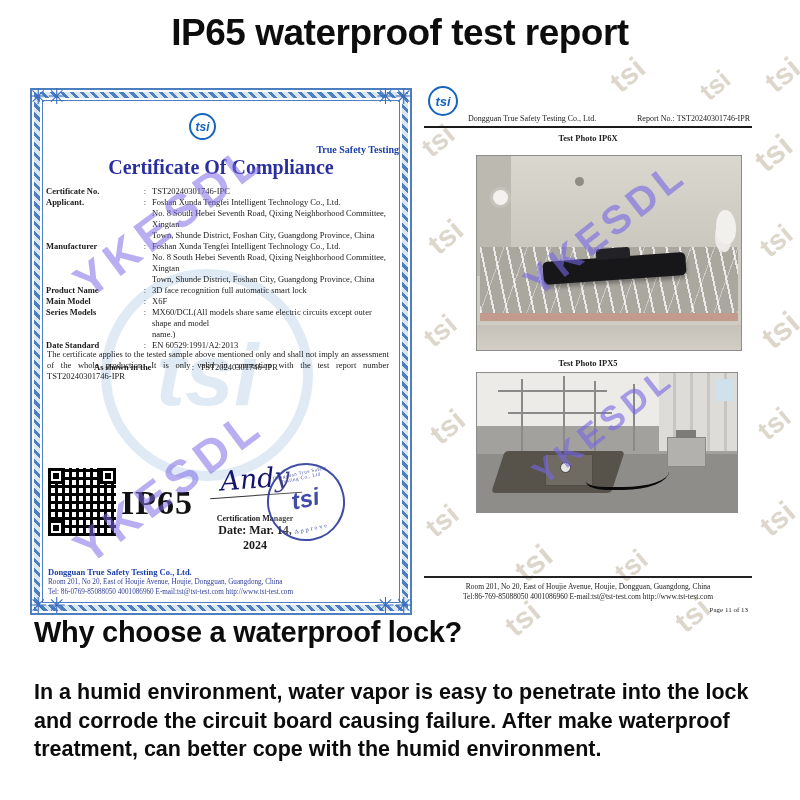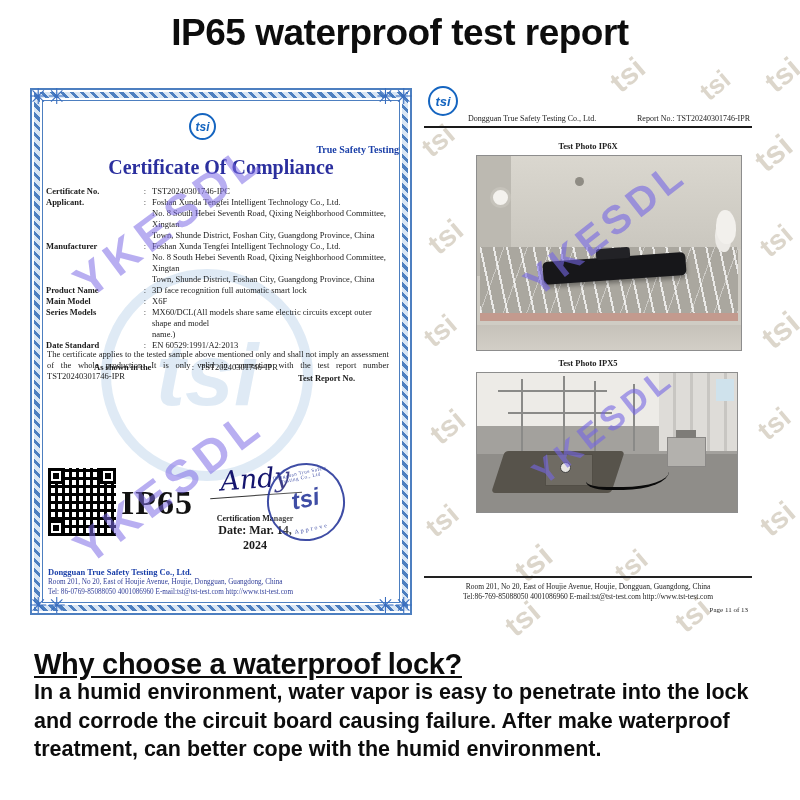--- a/index.html
+++ b/index.html
@@ -63,21 +63,21 @@
   .cert-footer{position:absolute;left:5px;top:466px;width:330px;color:#33409a;}
   .cf-name{font-weight:700;font-size:8.5px;color:#1a3fa8;}
   .cf-line{font-size:7.2px;line-height:10px;}
   
   .report{position:absolute;left:420px;top:82px;width:336px;height:543px;z-index:2;font-size:8px;color:#222;}
   .rep-logo{position:absolute;left:8px;top:4px;width:30px;height:30px;font-size:13px;}
   .rep-company{position:absolute;left:48px;top:32px;font-size:8px;}
   .rep-no{position:absolute;right:6px;top:32px;font-size:8px;}
   .rep-rule{position:absolute;left:4px;right:4px;top:44px;height:2px;background:#1a1a1a;}
   .photo-label{position:absolute;left:0;width:100%;text-align:center;font-weight:700;font-size:8.5px;}
-  .pl1{top:59px;} .pl2{top:276px;}
+  .pl1{top:51px;} .pl2{top:276px;}
   .photo{position:absolute;overflow:hidden;border:1px solid #8d8d8d;box-sizing:border-box;background:#cfccc4;}
   .photo1{left:56px;top:73px;width:266px;height:196px;}
   .photo2{left:56px;top:290px;width:262px;height:141px;
     background:linear-gradient(180deg,#edebe7 0 38%,#a3a19d 38% 58%,#8f8d89 58% 100%);}
   .p1-backwall{position:absolute;left:13%;top:0;right:0;height:48%;background:linear-gradient(#dad7cf,#cac7bf);}
   .p1-leftwall{position:absolute;left:0;top:0;width:13%;height:62%;background:#bcb9b1;}
   .p1-hole{position:absolute;left:5%;top:16%;width:15px;height:15px;border-radius:50%;background:#f4f2ee;border:3px solid #c6c3bb;}
   .p1-vent{position:absolute;left:37%;top:11%;width:9px;height:9px;border-radius:50%;background:#8f8c84;}
   .p1-rack{position:absolute;left:1%;right:1%;top:47%;height:34%;background:#aaa79f;
     background-image:repeating-linear-gradient(78deg,rgba(255,255,255,.75) 0 2px,transparent 2px 13px),
@@ -105,22 +105,22 @@
   .p2-dial{position:absolute;left:32%;top:64%;width:9px;height:9px;border-radius:50%;background:#e8e6e2;border:1px solid #444;}
   .p2-machine{position:absolute;right:12%;top:46%;width:14%;height:20%;background:#b3b1ad;border:1px solid #8a8886;}
   .p2-machine::after{content:"";position:absolute;left:20%;top:-28%;width:55%;height:28%;background:#7e7c78;}
   .p2-cable{position:absolute;left:42%;top:60%;width:32%;height:22%;border-bottom:3px solid #0a0a0a;
     border-radius:0 0 55% 25%;}
   .rep-footrule{position:absolute;left:4px;right:4px;top:494px;height:1.5px;background:#222;}
   .rep-addr{position:absolute;left:0;top:500px;width:100%;text-align:center;font-size:7.5px;}
   .rep-tel{position:absolute;left:0;top:510px;width:100%;text-align:center;font-size:7.5px;}
   .rep-page{position:absolute;right:8px;top:524px;font-size:7px;}
   
-  .bottom-head{position:absolute;left:34px;top:648px;font-family:"Liberation Sans",sans-serif;
-    font-weight:700;font-size:29px;color:#0c0c0c;letter-spacing:-.3px;text-decoration:underline;}
+  .bottom-head{position:absolute;left:34px;top:616px;font-family:"Liberation Sans",sans-serif;
+    font-weight:700;font-size:29px;color:#0c0c0c;letter-spacing:-.3px;}
   .bottom-para{position:absolute;left:34px;top:678px;width:734px;font-family:"Liberation Sans",sans-serif;
     font-weight:600;font-size:21.5px;line-height:28.5px;color:#0c0c0c;}
 </style>
 </head>
 <body>
 
 <div class="canvas">
 
   <div class="main-title">IP65 waterproof test report</div>
 
@@ -199,23 +199,20 @@
         <div class="row">
           <span class="lbl">Date Standard</span>
           <span class="col">:</span>
           <span class="val">EN 60529:1991/A2:2013</span>
         </div>
         <div class="row" style="margin-top:11px;margin-left:48px;">
           <span class="lbl">As shown in the</span>
           <span class="col">:</span>
           <span class="val">TST20240301746-IPR</span>
         </div>
-        <div class="row">
-          <span class="lbl">Test Report No.</span>
-        </div>
       </div>
 
       <div class="statement">The certificate applies to the tested sample above mentioned only and shall not imply an assessment of the whole production. It is only valid in connection with the test report number TST20240301746-IPR</div>
 
       <div class="qr">
         <span class="finder f-tl"></span>
         <span class="finder f-tr"></span>
         <span class="finder f-bl"></span>
       </div>
       <div class="ip65">IP65</div>

